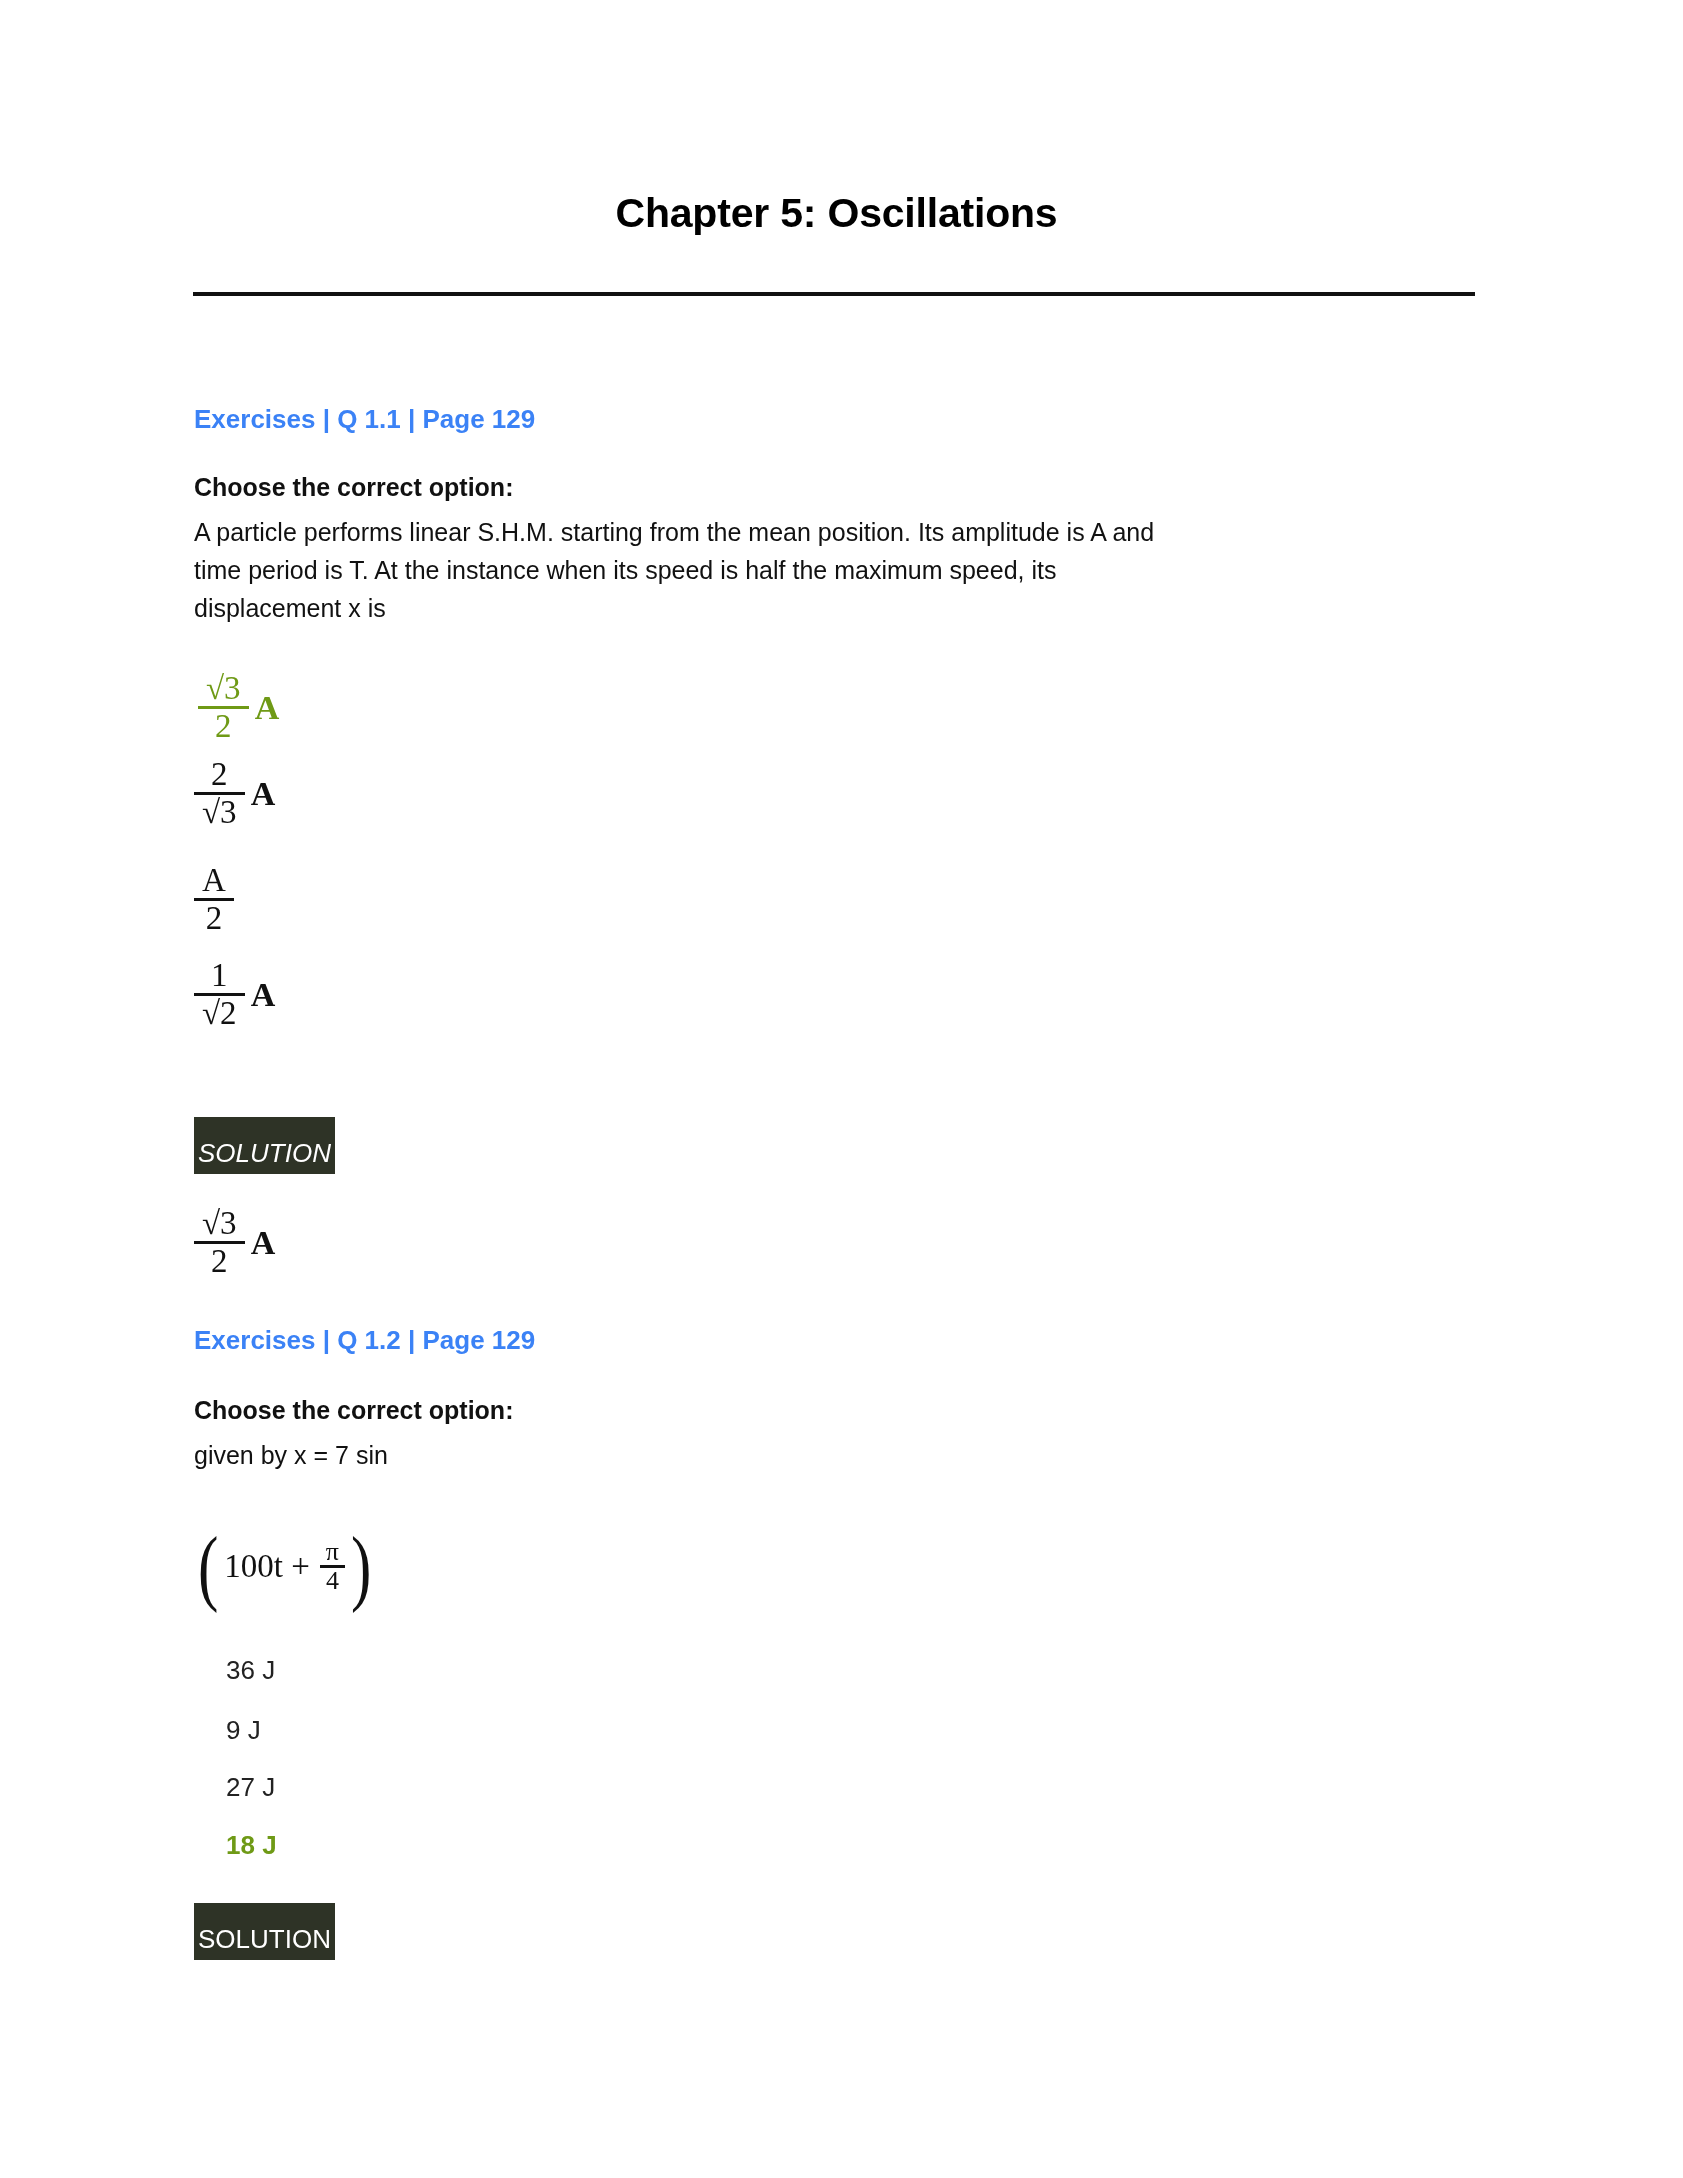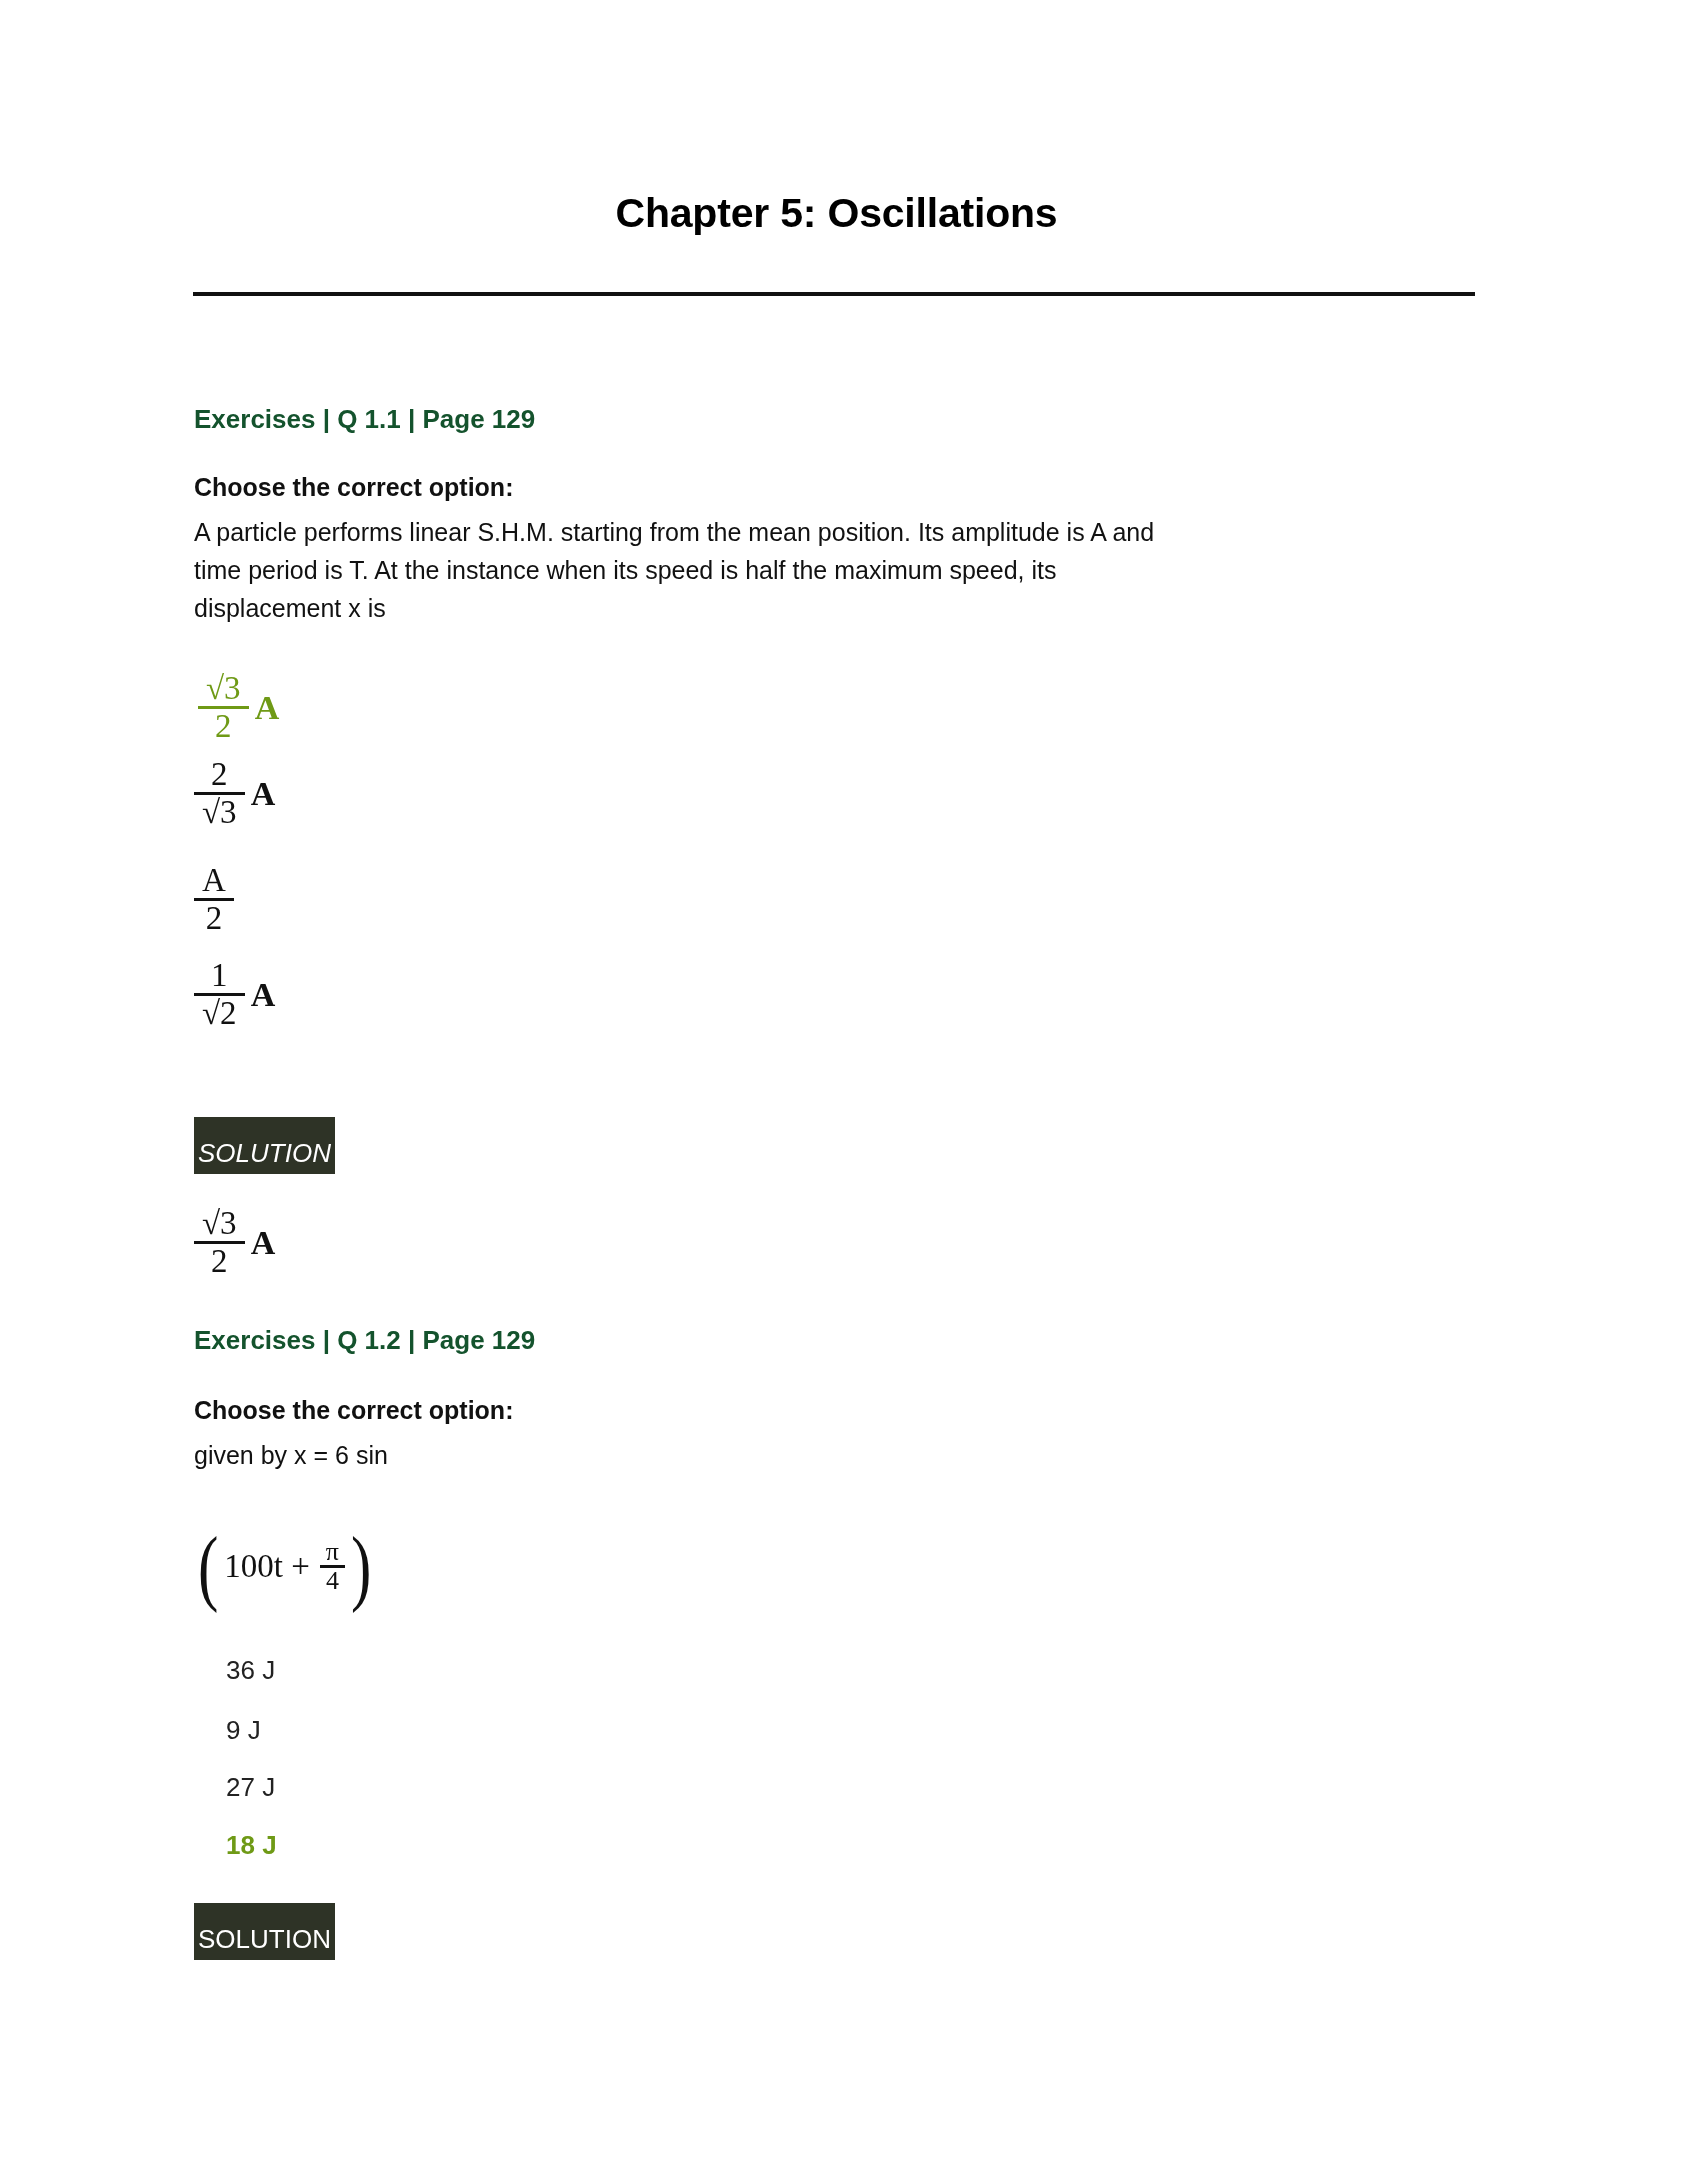--- a/index.html
+++ b/index.html
@@ -73,21 +73,21 @@
     font-weight: normal;
   }
   .hl-solution.italic { font-style: italic; }
 
   
   .q-heading {
     position: absolute;
     left: 194px;
     font-size: 26px;
     font-weight: bold;
-    color: #14532d;
+    color: #3b82f6;
     white-space: nowrap;
     font-family: "Liberation Sans", sans-serif;
   }
 
   
   .prompt-bold {
     position: absolute;
     left: 194px;
     font-size: 25px;
     font-weight: bold;
@@ -255,21 +255,21 @@
       <span class="den">2</span>
     </span>
     <span class="frac-suffix">A</span>
   </div>
 
   <div class="q-heading" style="top:1325px;">Exercises | Q 1.2 | Page 129</div>
 
   <div class="prompt-bold" style="top:1396px;">Choose the correct option:</div>
 
   <div class="q-body" style="top:1436px;">
-    <span class="ln">given by x = 6 sin</span>
+    <span class="ln">given by x = 7 sin</span>
   </div>
 
   <div class="formula-line" style="top:1533px;">
     <span class="paren">(</span>
     <span class="formula-inner">
       <span>100t +</span>
       <span class="frac frac-sm">
         <span class="num">π</span>
         <span class="bar"></span>
         <span class="den">4</span>

